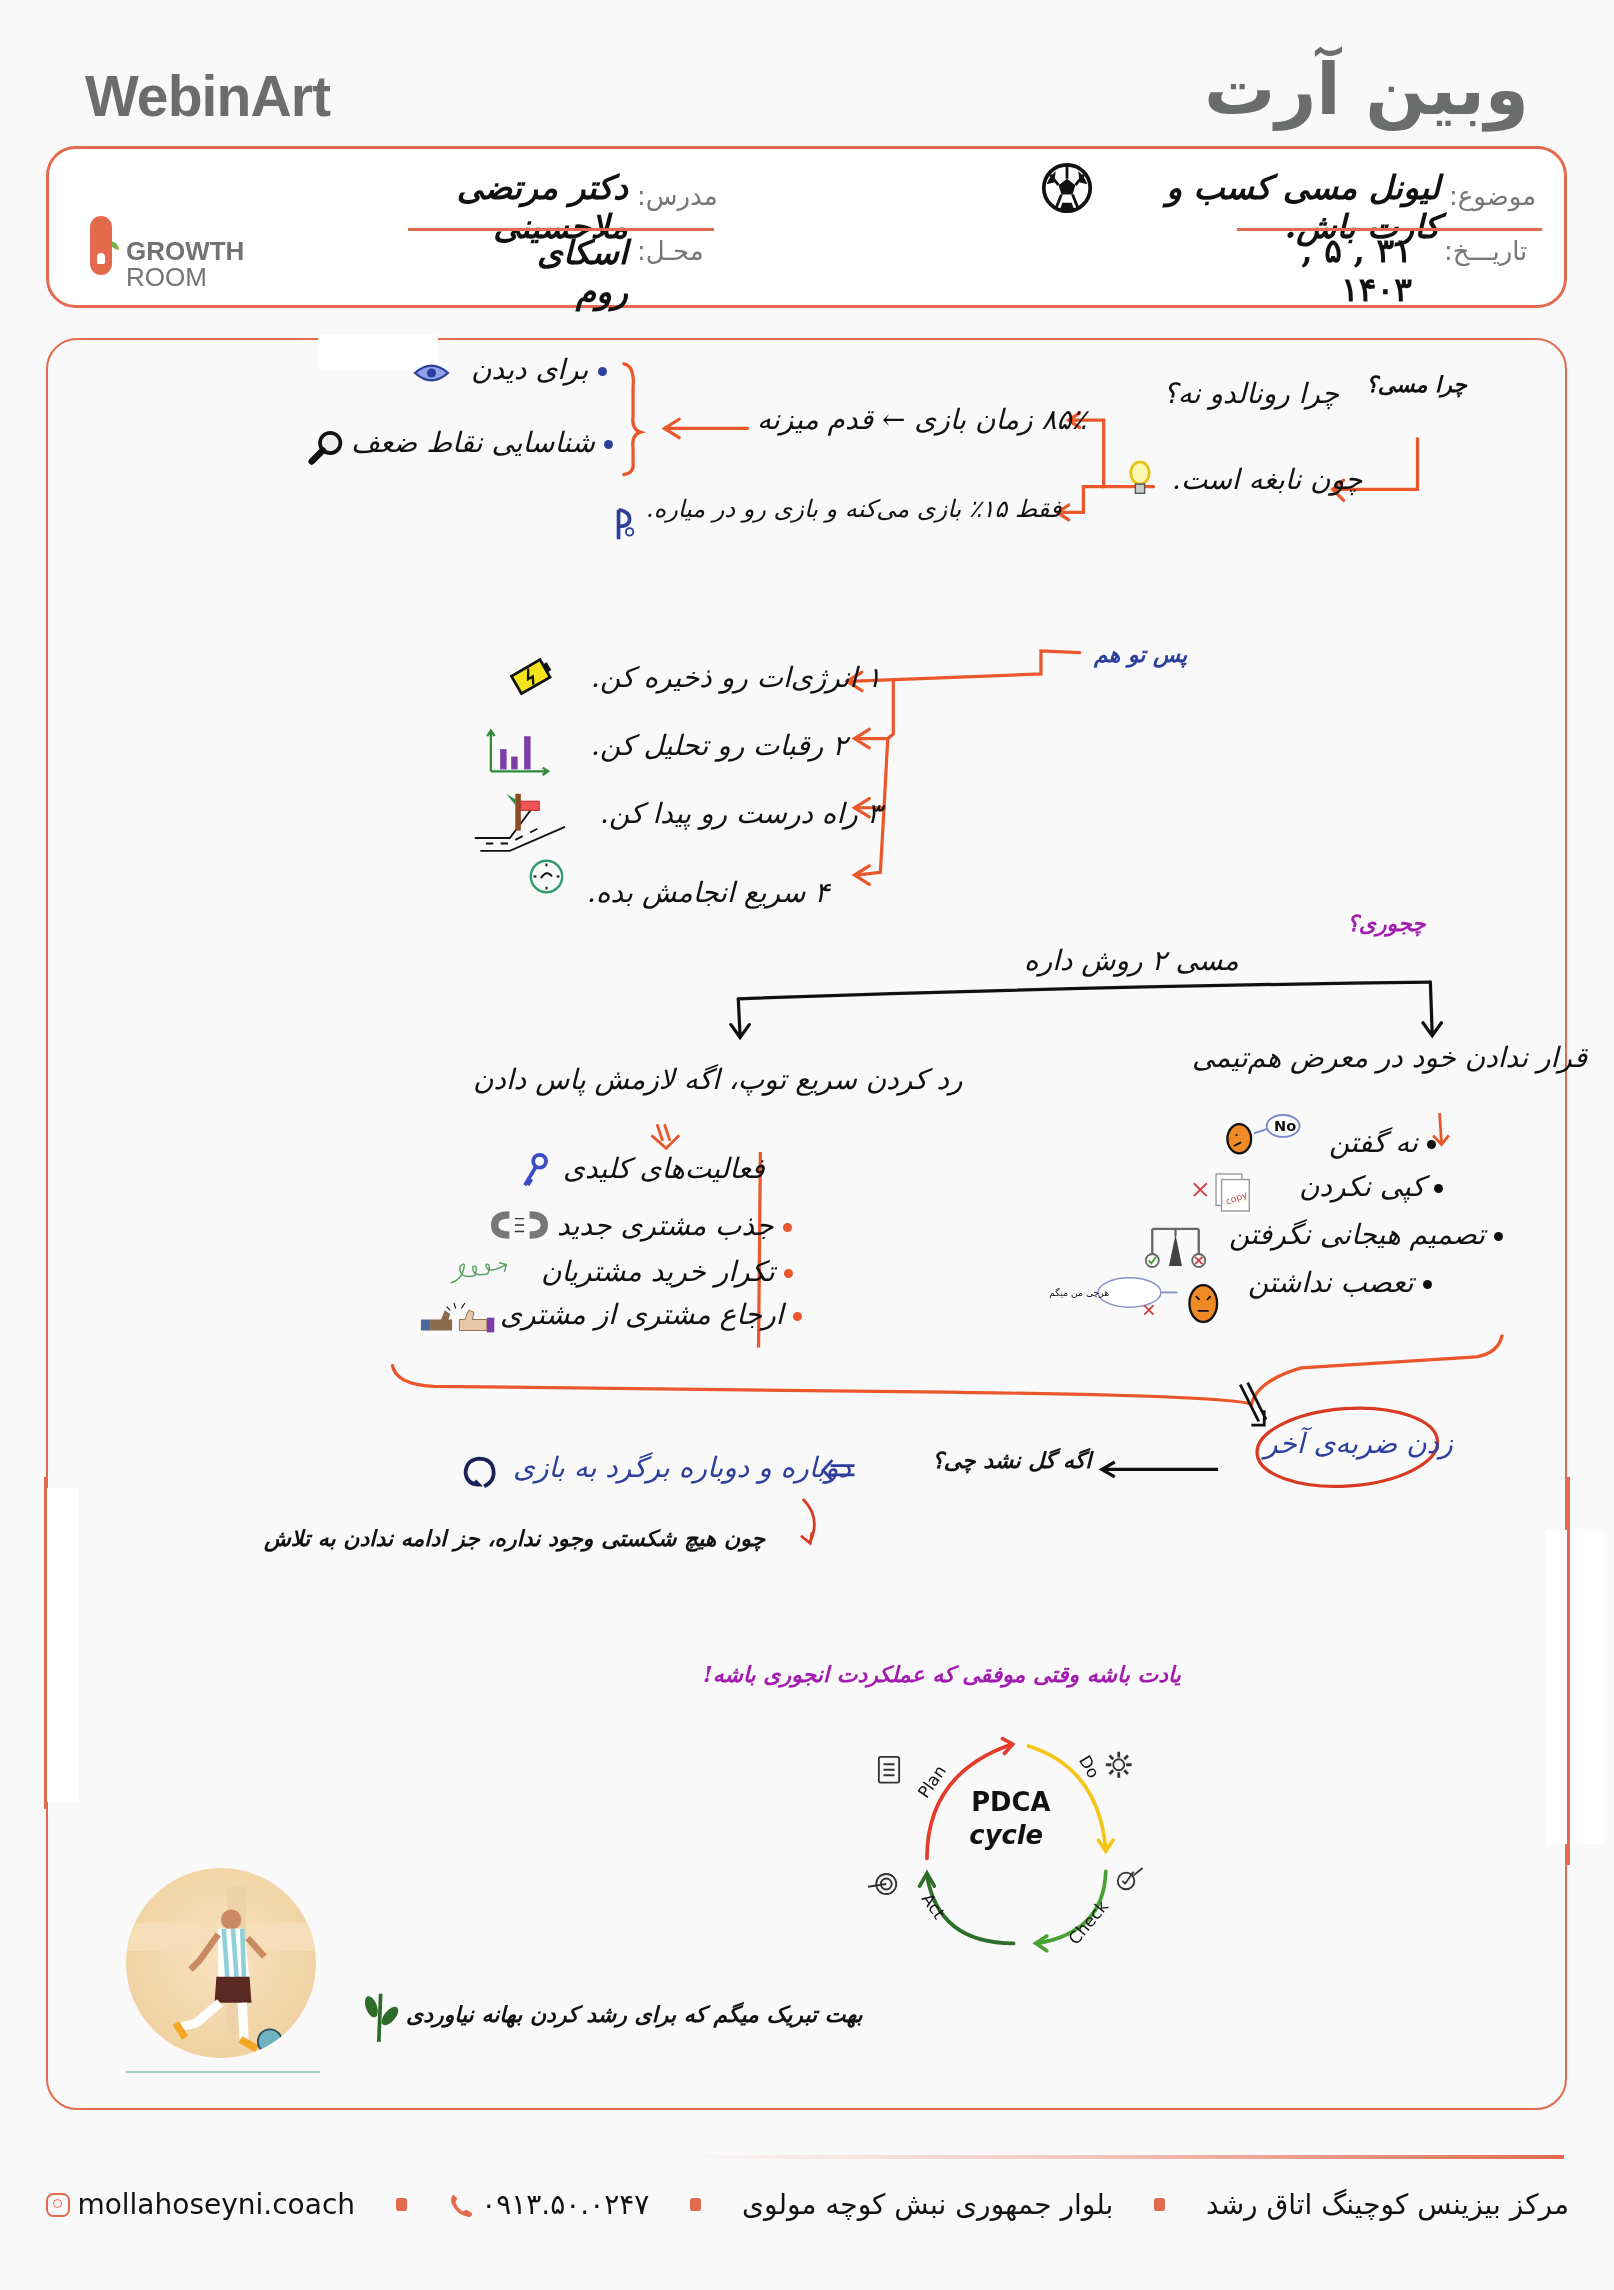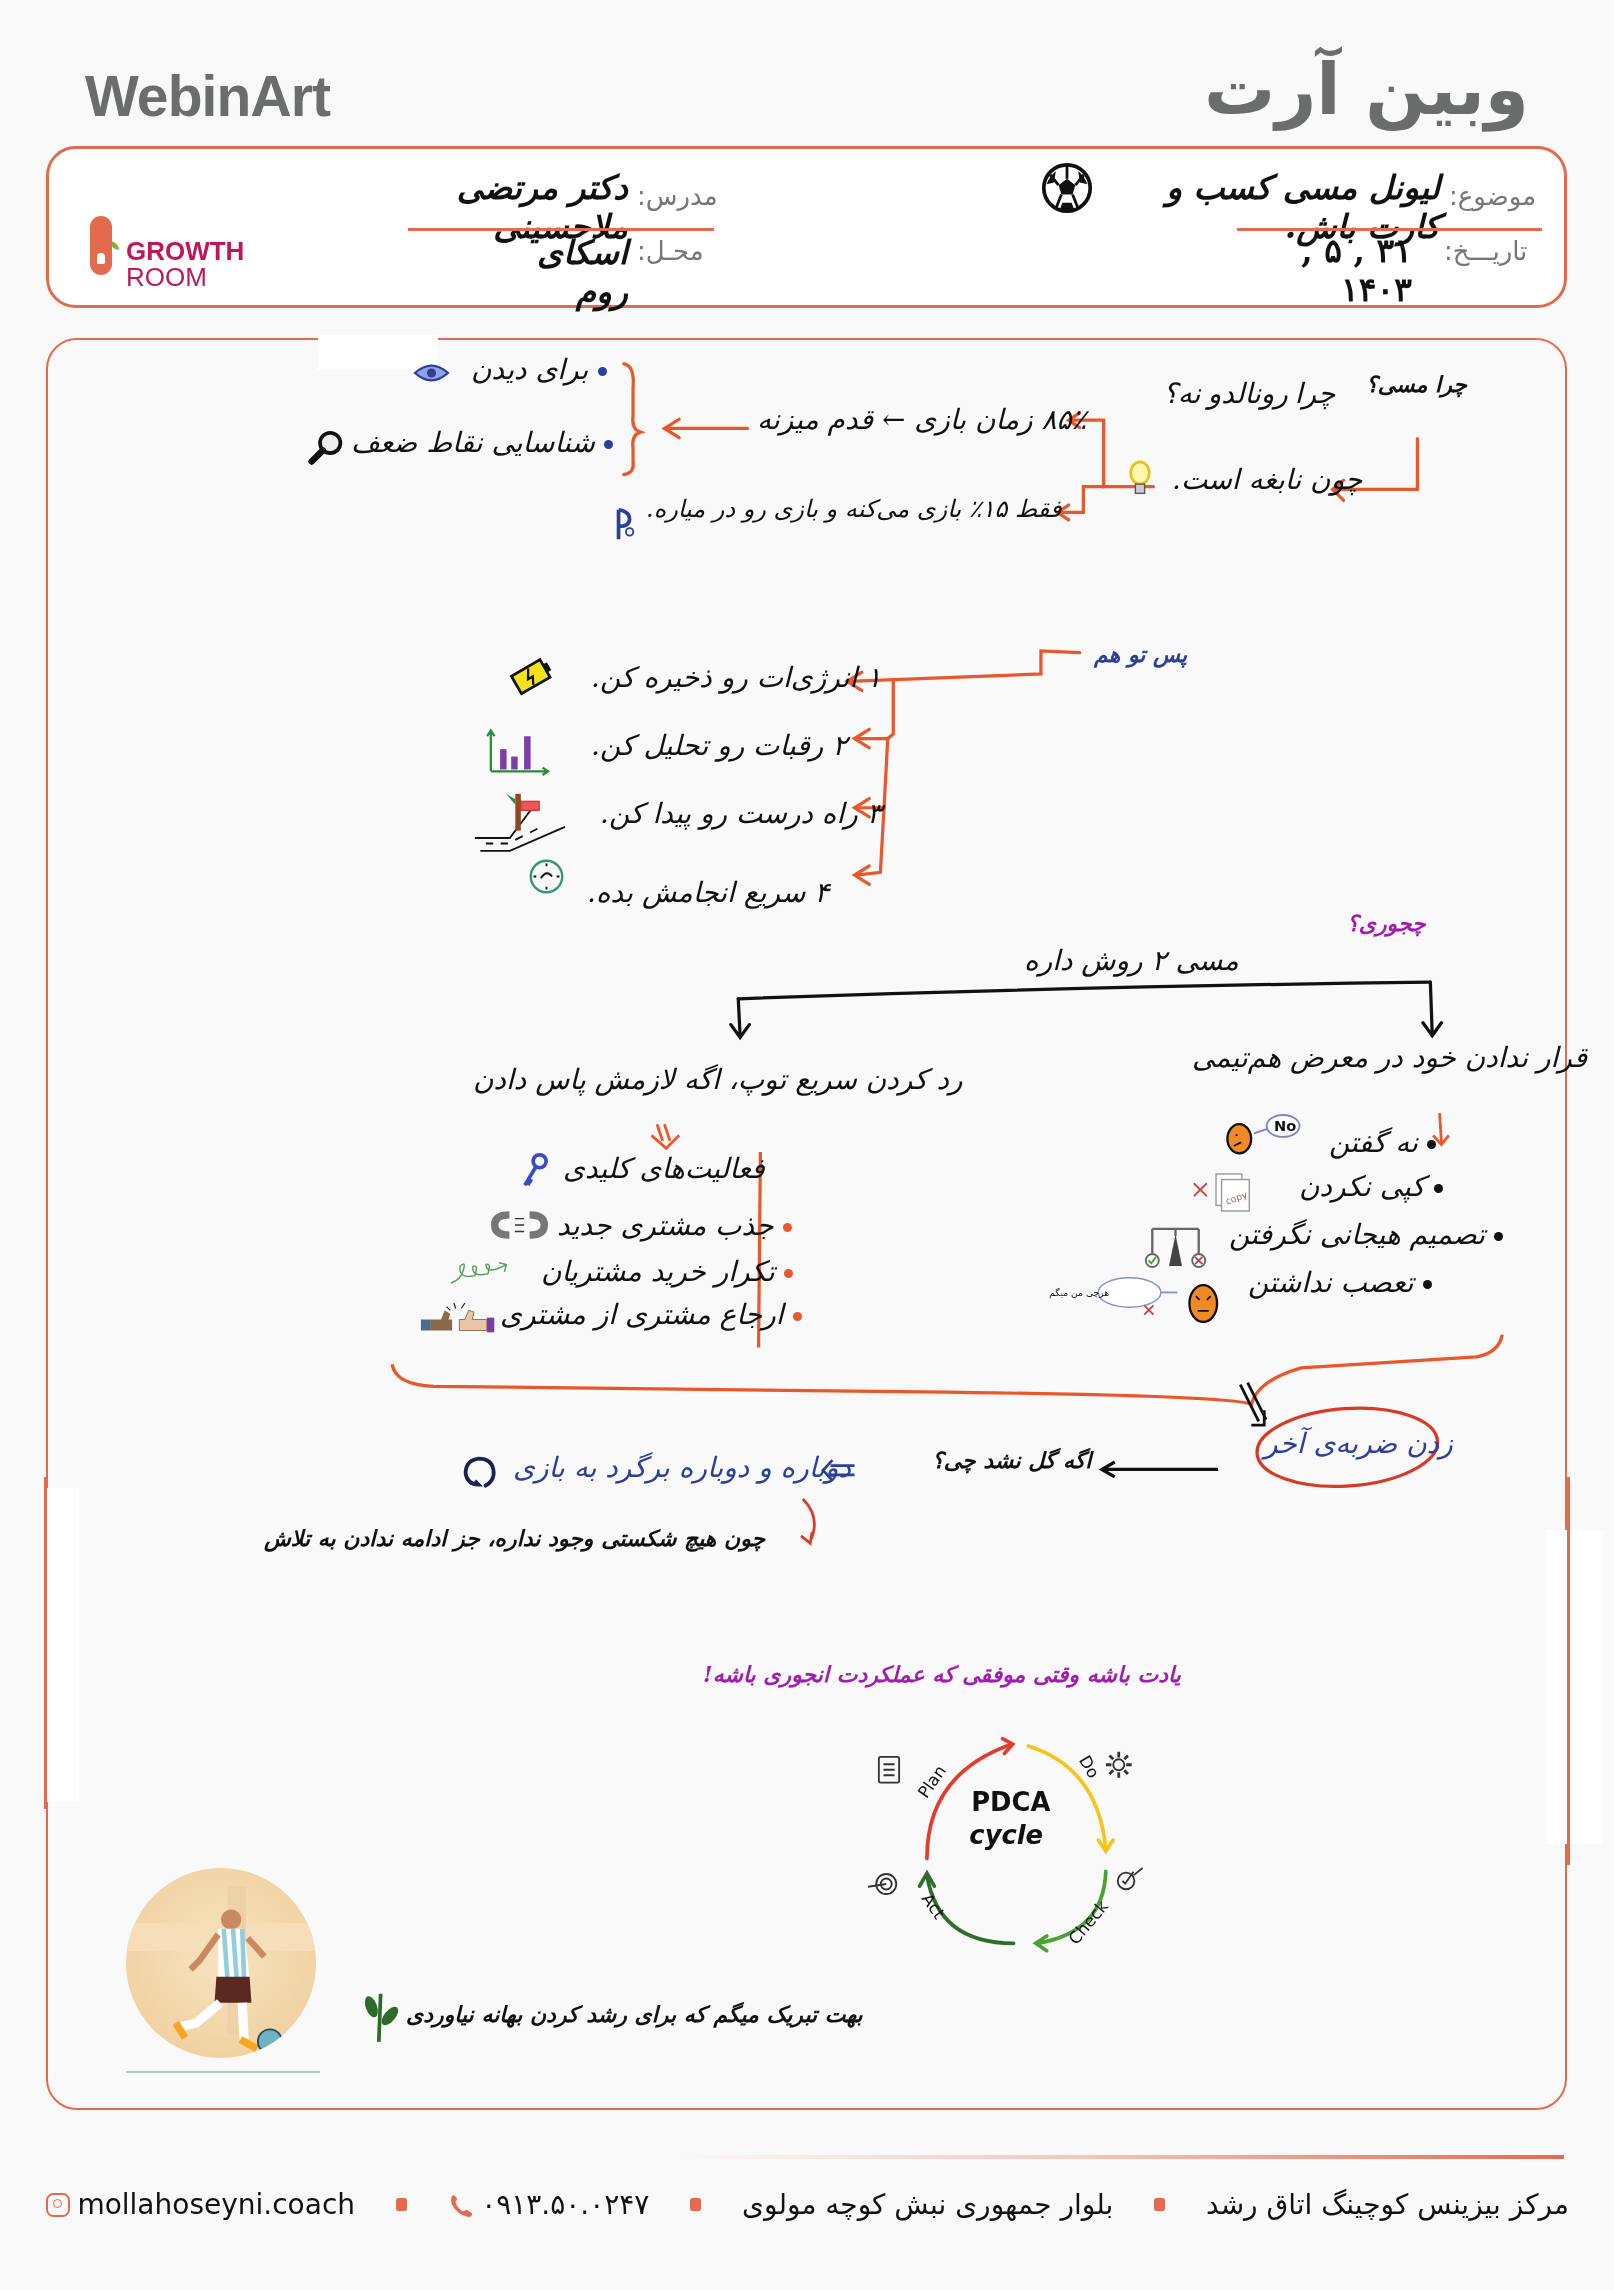--- a/index.html
+++ b/index.html
@@ -8,21 +8,21 @@
     background: #f9f9fa; font-family: "DejaVu Sans", sans-serif; color: #111;
   }
   .abs { position: absolute; }
   .brand-en { left: 85px; top: 63px; font-family: "Liberation Sans", sans-serif; font-weight: 700; font-size: 57px; color: #6b6d6d; letter-spacing: -0.9px; }
   .brand-fa { right: 85px; top: 48px; font-family: "DejaVu Sans", sans-serif; font-weight: 700; font-size: 71px; color: #6b6d6d; direction: rtl; }
   .header-box { left: 46px; top: 146px; width: 1521px; height: 162px; border: 3.7px solid #e46a4d; border-radius: 29.5px; background: #fff; box-sizing: border-box; }
   .logo { left: 90px; top: 201px; }
   .logo-pill { width: 22px; height: 59px; background: #e46a4d; border-radius: 11px; display: inline-block; vertical-align: middle; position: relative; }
   .logo-pill::after { content: ""; position: absolute; left: 6.5px; top: 37px; width: 8.3px; height: 11px; background: #fff; border-radius: 4.6px 4.6px 1.8px 1.8px; }
   .logo-leaf { display: inline-block; width: 9.2px; height: 9.2px; background: #7bb342; border-radius: 0 9.2px 0 9.2px; vertical-align: middle; margin: 0 1.8px 0 -1.8px; }
-  .logo-text { display: inline-block; vertical-align: middle; line-height: 26px; font-family: "Liberation Sans", sans-serif; color: #be185d; margin-top: 37px; }
+  .logo-text { display: inline-block; vertical-align: middle; line-height: 26px; font-family: "Liberation Sans", sans-serif; color: #737373; margin-top: 37px; }
   .logo-text .l1 { font-weight: 700; font-size: 26px; display: block; }
   .logo-text .l2 { font-size: 26px; display: block; }
   .field-label { font-size: 26px; color: #777; direction: rtl; font-family: "DejaVu Sans", sans-serif; text-align: right; }
   .field-value { font-size: 33px; color: #111; direction: rtl; font-style: italic; font-weight: 700; font-family: "DejaVu Serif", serif; }
   .underline { height: 2.8px; background: #e46a4d; }
   .main-box { left: 46px; top: 338px; width: 1521px; height: 1772px; border: 2.8px solid #e46a4d; border-radius: 31px; box-sizing: border-box; }
   .white-patch { background: #fff; }
   .t-black { color: #111; }
   .t-blue { color: #2d3f9a; }
   .t-orange { color: #a21caf; }
@@ -74,21 +74,21 @@
 <div class="abs field-value" style="left:1227px; top:231px; width:185px; text-align:right; font-style:normal;">۳۱ , ۵ , ۱۴۰۳</div>
 
 <div class="abs main-box"></div>
 <div class="abs white-patch" style="left:318px; top:335px; width:120px; height:35px;"></div>
 <div class="abs white-patch" style="left:44px; top:1488px; width:35px; height:314px;"></div>
 <div class="abs white-patch" style="left:1546px; top:1530px; width:57px; height:314px;"></div>
 <div class="abs" style="left:44px; top:1477px; width:2.8px; height:332px; background:#e46a4d;"></div>
 <div class="abs" style="left:1567px; top:1477px; width:2.8px; height:388px; background:#e46a4d;"></div>
 
 <div class="abs txt txt-lg t-black" style="left:1366px; top:371px;">چرا مسی؟</div>
-<div class="abs txt t-black" style="left:1163px; top:377px;font-family:Liberation Serif, serif;">چرا رونالدو نه؟</div>
+<div class="abs txt t-black" style="left:1163px; top:377px;">چرا رونالدو نه؟</div>
 <svg class="abs" style="left:0; top:0;" width="1614" height="2291" viewBox="0 0 1749 2482">
   <g fill="none" stroke="#e9572a" stroke-width="3.5" stroke-linecap="round">
     <path d="M1536 475 L1536 530 L1446 530"></path>
     <path d="M1456 520 L1444 530 L1456 542"></path>
     <path d="M1250 527 L1196 527 L1196 455 L1160 455"></path>
     <path d="M1170 447 L1158 455 L1170 463"></path>
     <path d="M1196 527 L1174 527 L1174 555 L1148 555"></path>
     <path d="M1158 547 L1146 555 L1158 563"></path>
     <path d="M810 464 L722 464"></path>
     <path d="M736 454 L720 464 L736 474"></path>

